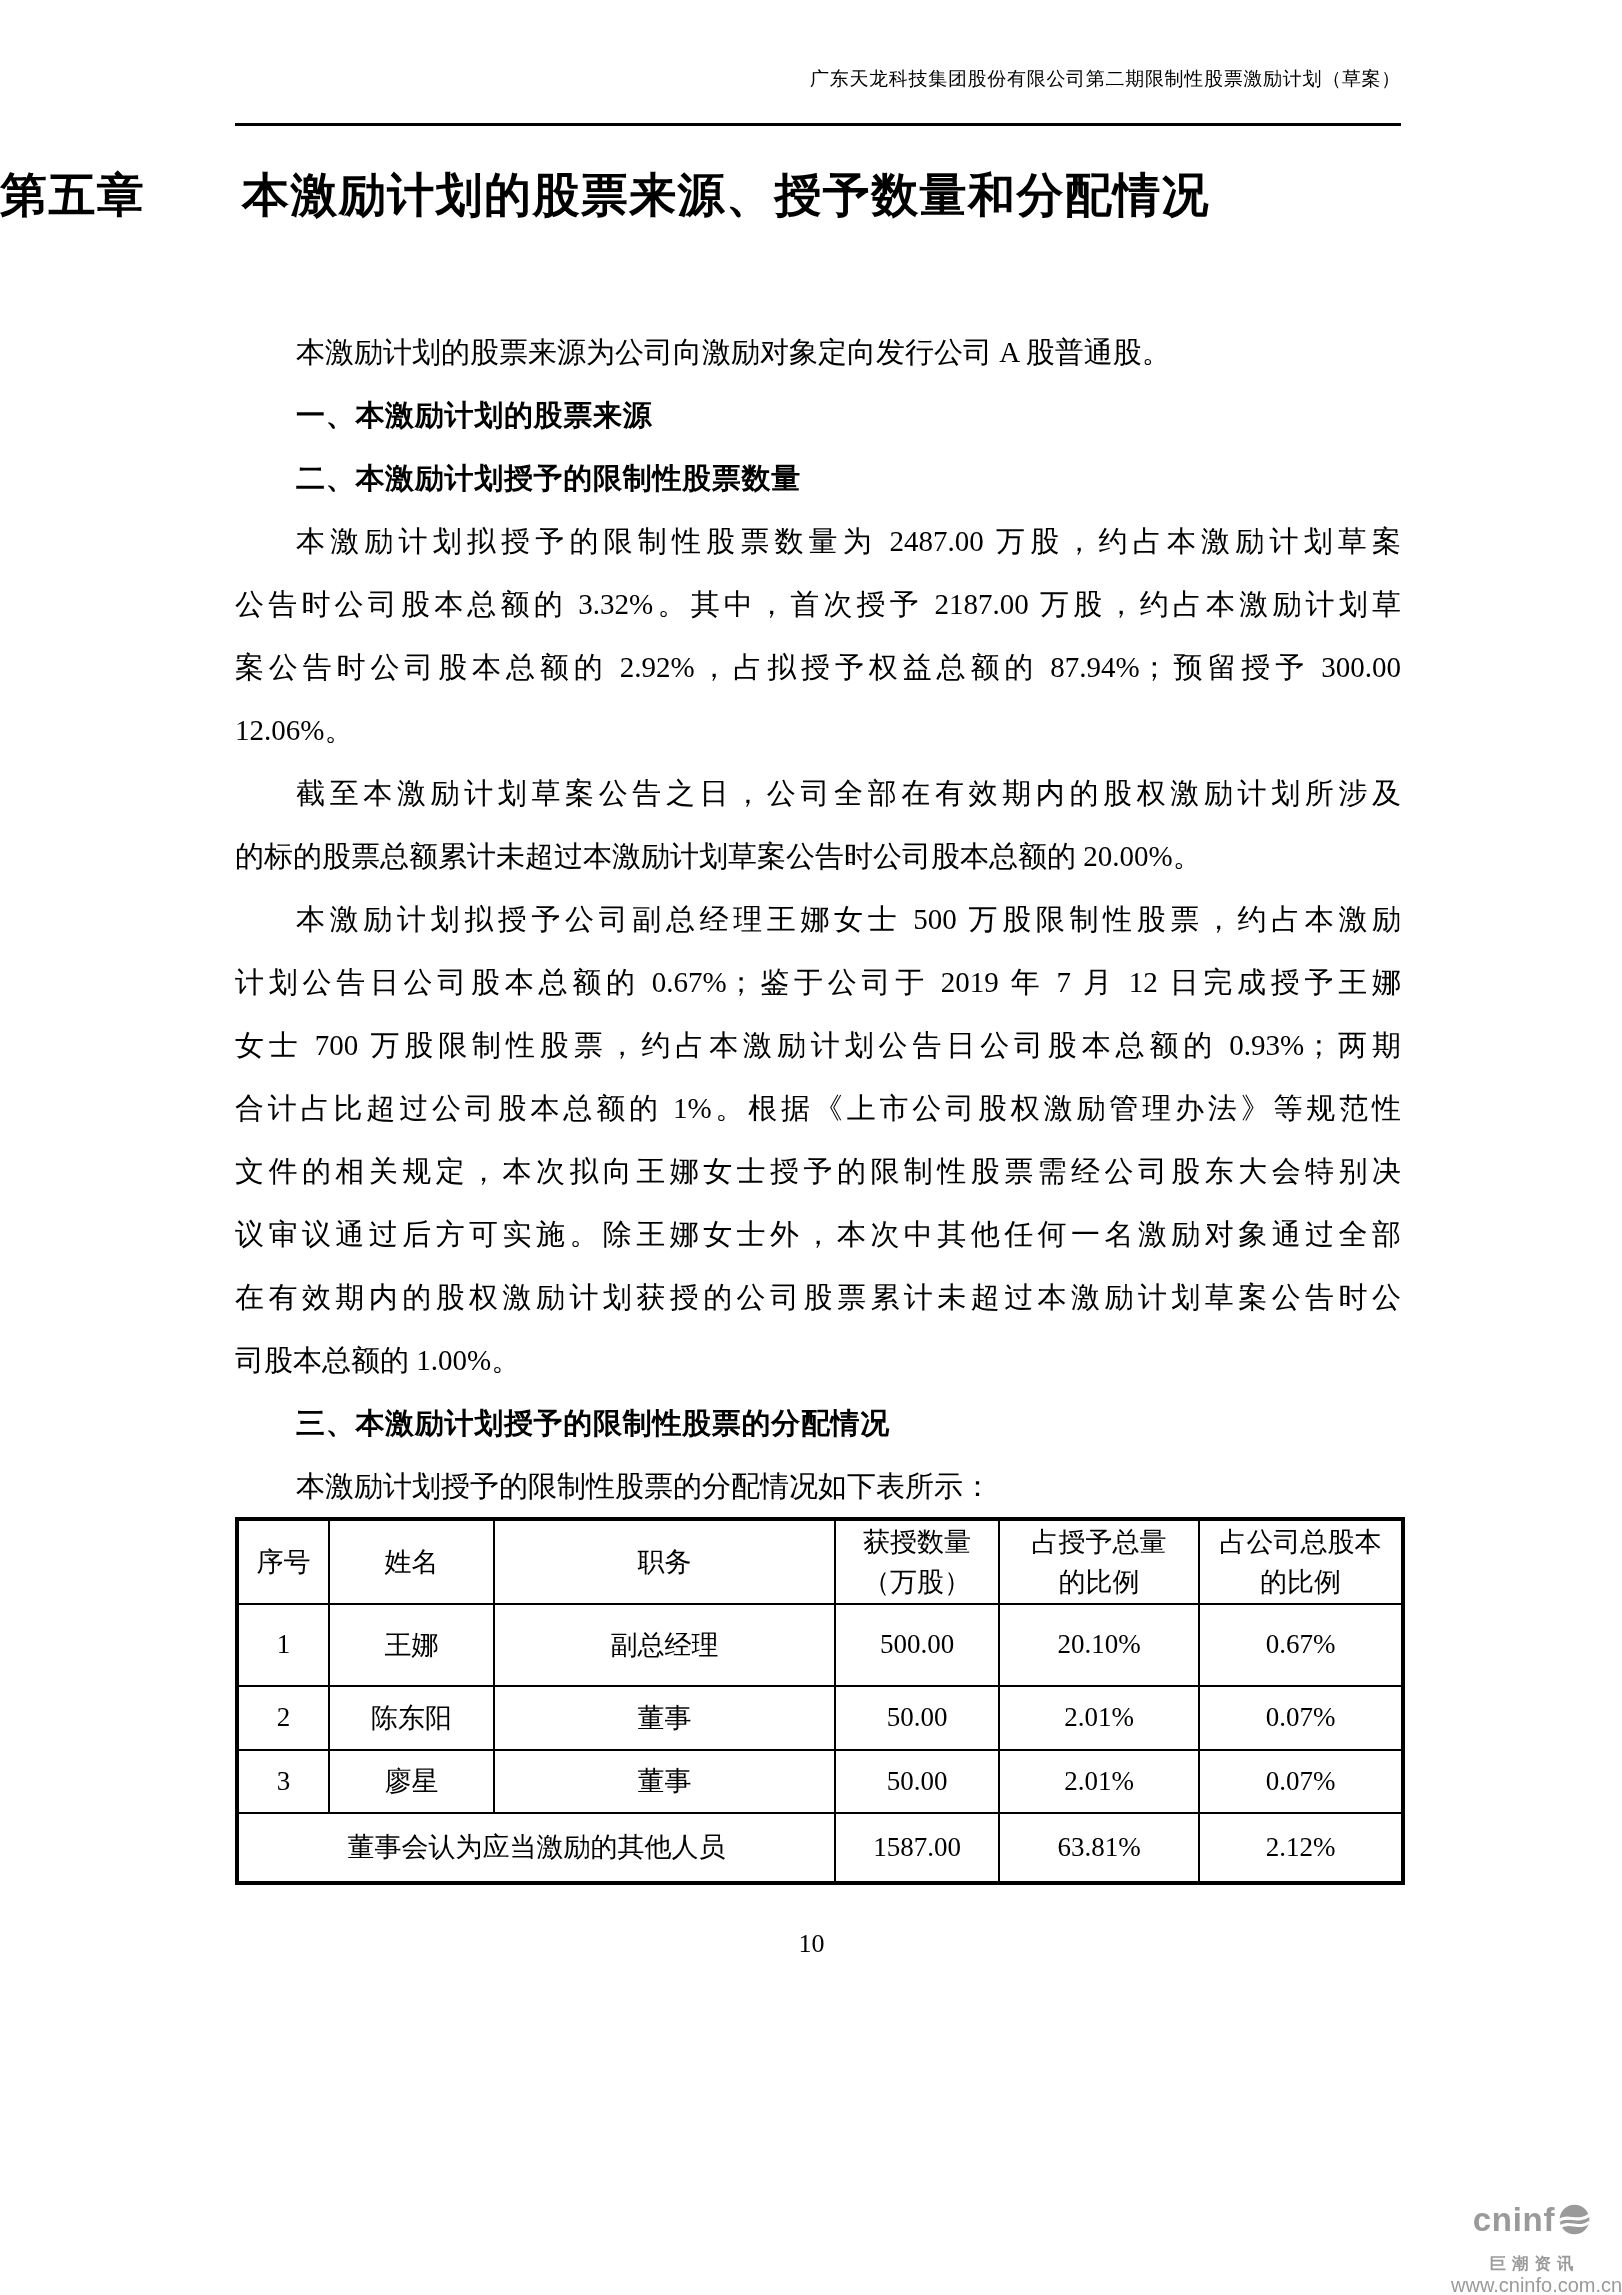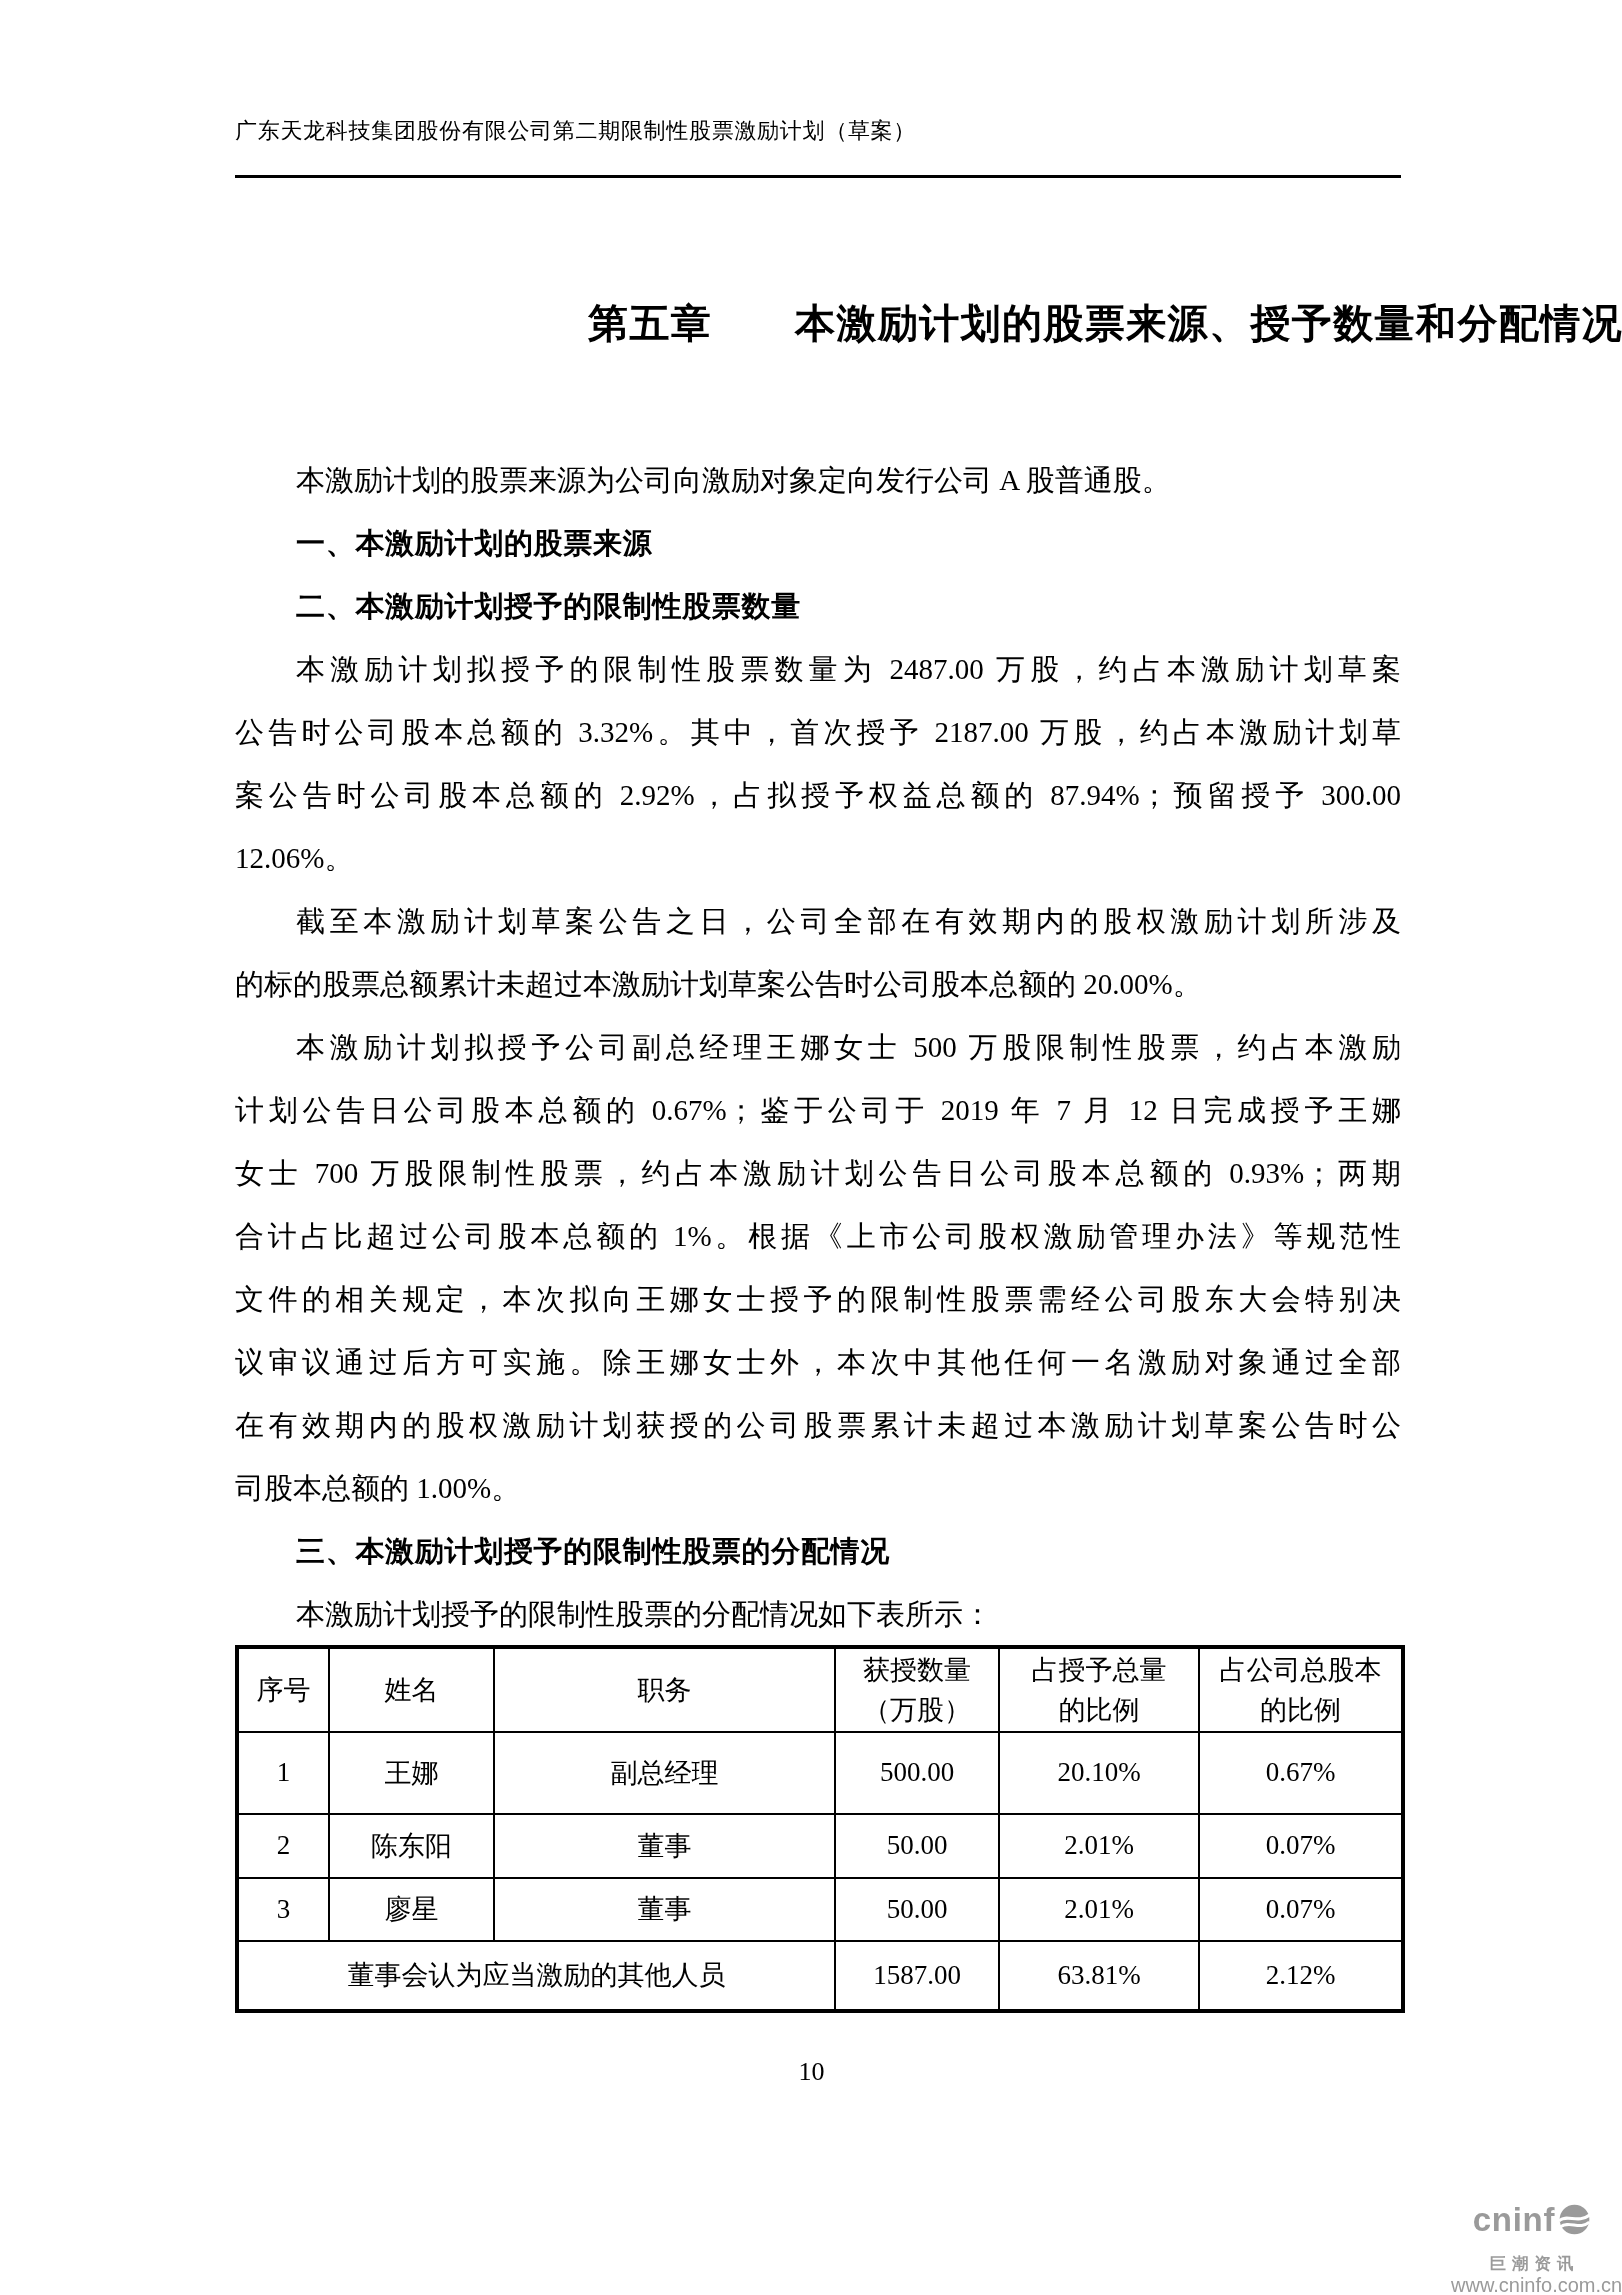--- a/index.html
+++ b/index.html
@@ -6,35 +6,36 @@
   .page{
     position:relative;
     width:1623px;height:2295px;
     background:#ffffff;
     overflow:hidden;
     font-family:"Liberation Serif","DejaVu Serif",serif;
     color:#000;
   }
   .doc-header{
     margin:0 222px 0 235px;
-    padding-top:115px;
-    font-size:22px;
+    padding-top:63px;
+    text-align:right;
+    font-size:19px;
     line-height:31px;
     letter-spacing:0.7px;
   }
   .rule{
     margin:29px 222px 0 235px;
     border:0;border-top:3.4px solid #000;height:0;
   }
   .chapter-title{
-    margin:120px 0 0 0;
-    text-align:right;
+    margin:44px 0 0 0;
+    text-align:left;
     font-family:"Liberation Sans","DejaVu Sans",sans-serif;
     font-weight:bold;
-    font-size:40px;
+    font-size:47px;
     line-height:50px;
     letter-spacing:1.4px;
   }
   .content{
     margin:101px 222px 0 235px;
   }
   .line{
     font-size:29px;
     line-height:63px;
     white-space:normal;

